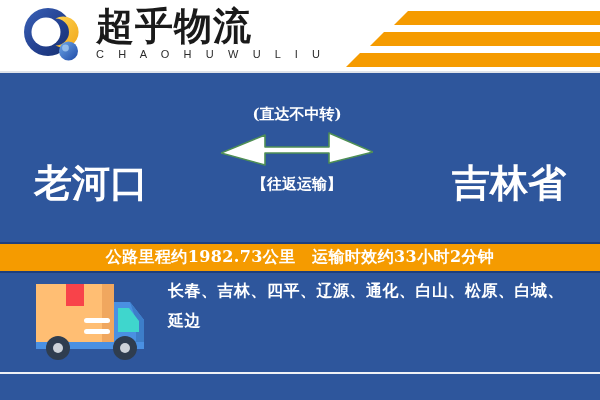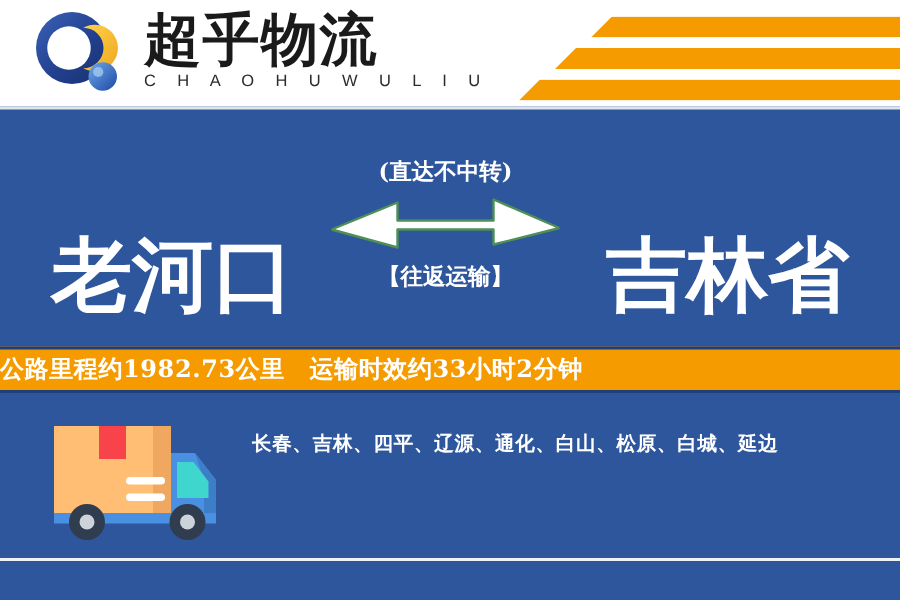--- a/index.html
+++ b/index.html
@@ -60,21 +60,21 @@
   }
 
   
   #route{
     position:absolute;left:0;top:73px;width:600px;height:156px;
   }
   .city{
     position:absolute;top:110px;
     font-family:"DejaVu Serif","Liberation Serif",serif;
     font-weight:bold;
-    font-size:54px;
+    font-size:38px;
     line-height:54px;
     color:#ffffff;
     white-space:nowrap;
     transform:translateY(-50%);
   }
   #origin-city{left:34px;}
   #destination-city{right:34px;margin-left:21px;}
 
   #arrow-group{
     position:absolute;left:221px;top:32px;width:152px;height:110px;
@@ -98,26 +98,26 @@
     font-family:"DejaVu Serif","Liberation Serif",serif;
     font-weight:bold;
     font-size:15px;
     line-height:18px;
     color:#ffffff;
     white-space:nowrap;
   }
 
   
   #stats-bar{
-    position:absolute;left:0;top:231px;width:600px;height:31px;
+    position:absolute;left:0;top:242px;width:600px;height:31px;
     background:#f59b00;
     border-top:2px solid #1f3f7c;
     border-bottom:2px solid #1f3f7c;
     box-sizing:border-box;
-    display:flex;align-items:center;justify-content:flex-start;
+    display:flex;align-items:center;justify-content:center;
   }
   #stats-text{
     font-family:"DejaVu Serif","Liberation Serif",serif;
     font-weight:bold;
     font-size:16px;
     color:#ffffff;
     white-space:nowrap;
     letter-spacing:0.4px;
   }
 
@@ -125,22 +125,22 @@
   #coverage{
     position:absolute;left:0;top:264px;width:600px;height:108px;
   }
   #truck-icon{
     position:absolute;left:26px;top:12px;width:128px;height:86px;
   }
   #coverage-cities{
     position:absolute;left:168px;top:12px;width:412px;
     font-family:"DejaVu Serif","Liberation Serif",serif;
     font-weight:bold;
-    font-size:13px;
-    line-height:42px;
+    font-size:16px;
+    line-height:30px;
     color:#ffffff;
     letter-spacing:0.5px;
   }
 
   #bottom-rule{
     position:absolute;left:0;top:372px;width:600px;height:2px;
     background:#eef1f6;
   }
   #footer-strip{
     position:absolute;left:0;top:374px;width:600px;height:26px;

